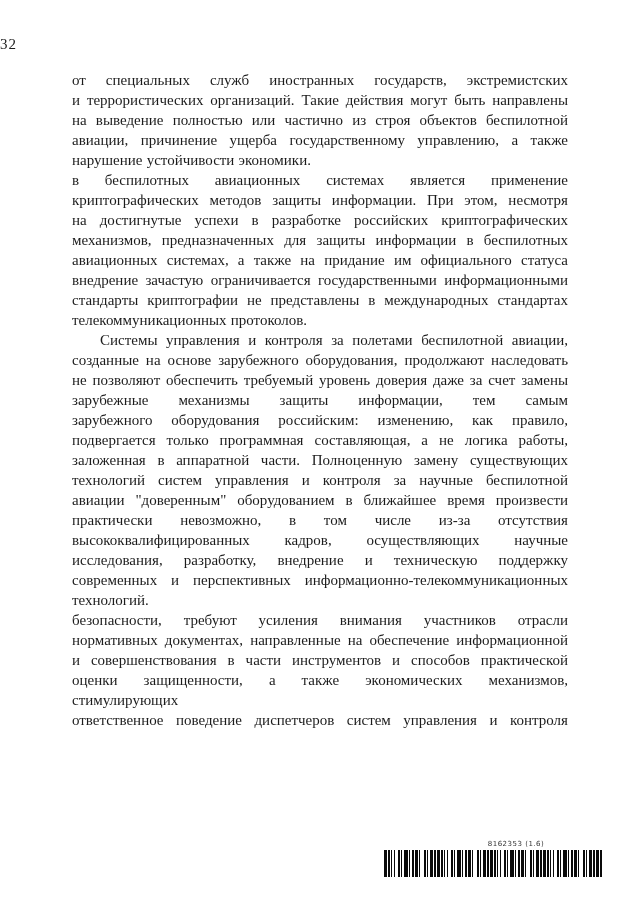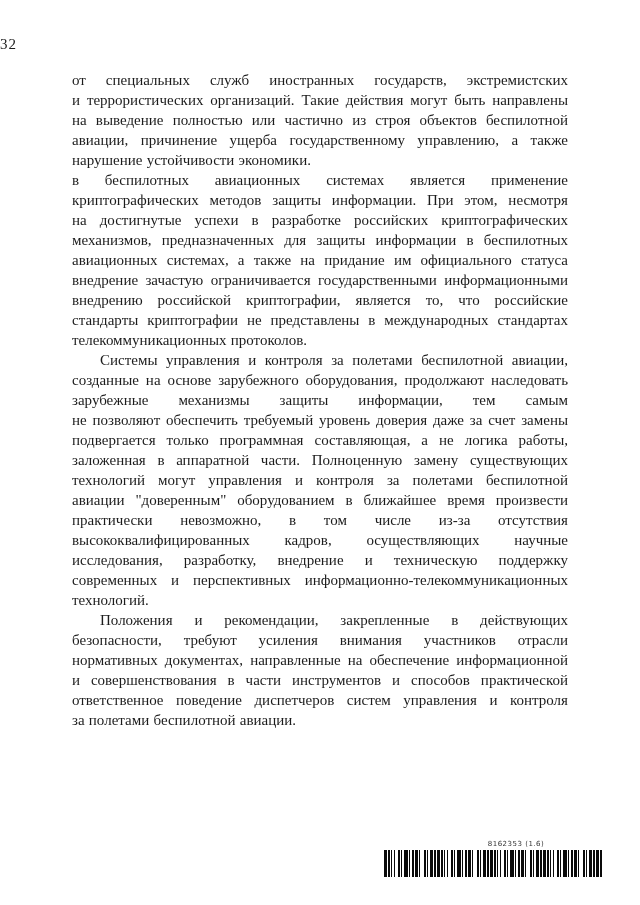--- a/index.html
+++ b/index.html
@@ -86,42 +86,41 @@
       <div class="line">и террористических организаций. Такие действия могут быть направлены</div>
       <div class="line">на выведение полностью или частично из строя объектов беспилотной</div>
       <div class="line">авиации, причинение ущерба государственному управлению, а также</div>
       <div class="line last">нарушение устойчивости экономики.</div>
       <div class="line">в беспилотных авиационных системах является применение</div>
       <div class="line">криптографических методов защиты информации. При этом, несмотря</div>
       <div class="line">на достигнутые успехи в разработке российских криптографических</div>
       <div class="line">механизмов, предназначенных для защиты информации в беспилотных</div>
       <div class="line">авиационных системах, а также на придание им официального статуса</div>
       <div class="line">внедрение зачастую ограничивается государственными информационными</div>
-      <div class="line">внедрению российской криптографии, является то, что российские</div>
       <div class="line">стандарты криптографии не представлены в международных стандартах</div>
       <div class="line last">телекоммуникационных протоколов.</div>
       <div class="line indent">Системы управления и контроля за полетами беспилотной авиации,</div>
       <div class="line">созданные на основе зарубежного оборудования, продолжают наследовать</div>
+      <div class="line">не позволяют обеспечить требуемый уровень доверия даже за счет замены</div>
       <div class="line">зарубежные механизмы защиты информации, тем самым</div>
-      <div class="line">не позволяют обеспечить требуемый уровень доверия даже за счет замены</div>
+      <div class="line">зарубежного оборудования российским: изменению, как правило,</div>
       <div class="line">подвергается только программная составляющая, а не логика работы,</div>
       <div class="line">заложенная в аппаратной части. Полноценную замену существующих</div>
-      <div class="line">технологий могут управления и контроля за полетами беспилотной</div>
+      <div class="line">технологий систем управления и контроля за научные беспилотной</div>
       <div class="line">авиации "доверенным" оборудованием в ближайшее время произвести</div>
       <div class="line">практически невозможно, в том числе из-за отсутствия</div>
       <div class="line">высококвалифицированных кадров, осуществляющих научные</div>
       <div class="line">исследования, разработку, внедрение и техническую поддержку</div>
       <div class="line">современных и перспективных информационно-телекоммуникационных</div>
       <div class="line last">технологий.</div>
-      <div class="line indent">Положения и рекомендации, закрепленные в действующих</div>
       <div class="line">безопасности, требуют усиления внимания участников отрасли</div>
       <div class="line">нормативных документах, направленные на обеспечение информационной</div>
       <div class="line">и совершенствования в части инструментов и способов практической</div>
+      <div class="line">оценки защищенности, а также экономических механизмов, стимулирующих</div>
       <div class="line">ответственное поведение диспетчеров систем управления и контроля</div>
-      <div class="line last">за полетами беспилотной авиации.</div>
     </div>
 
   <div class="barcode-block">
     <div class="barcode-label">8162353 (1.6)</div>
     <div class="barcode-bars" id="barcode-bars">
         <div class="bar b" style="width: 3px;"></div>
         <div class="bar w" style="width: 1px;"></div>
         <div class="bar b" style="width: 2px;"></div>
         <div class="bar w" style="width: 1px;"></div>
         <div class="bar b" style="width: 1px;"></div>

